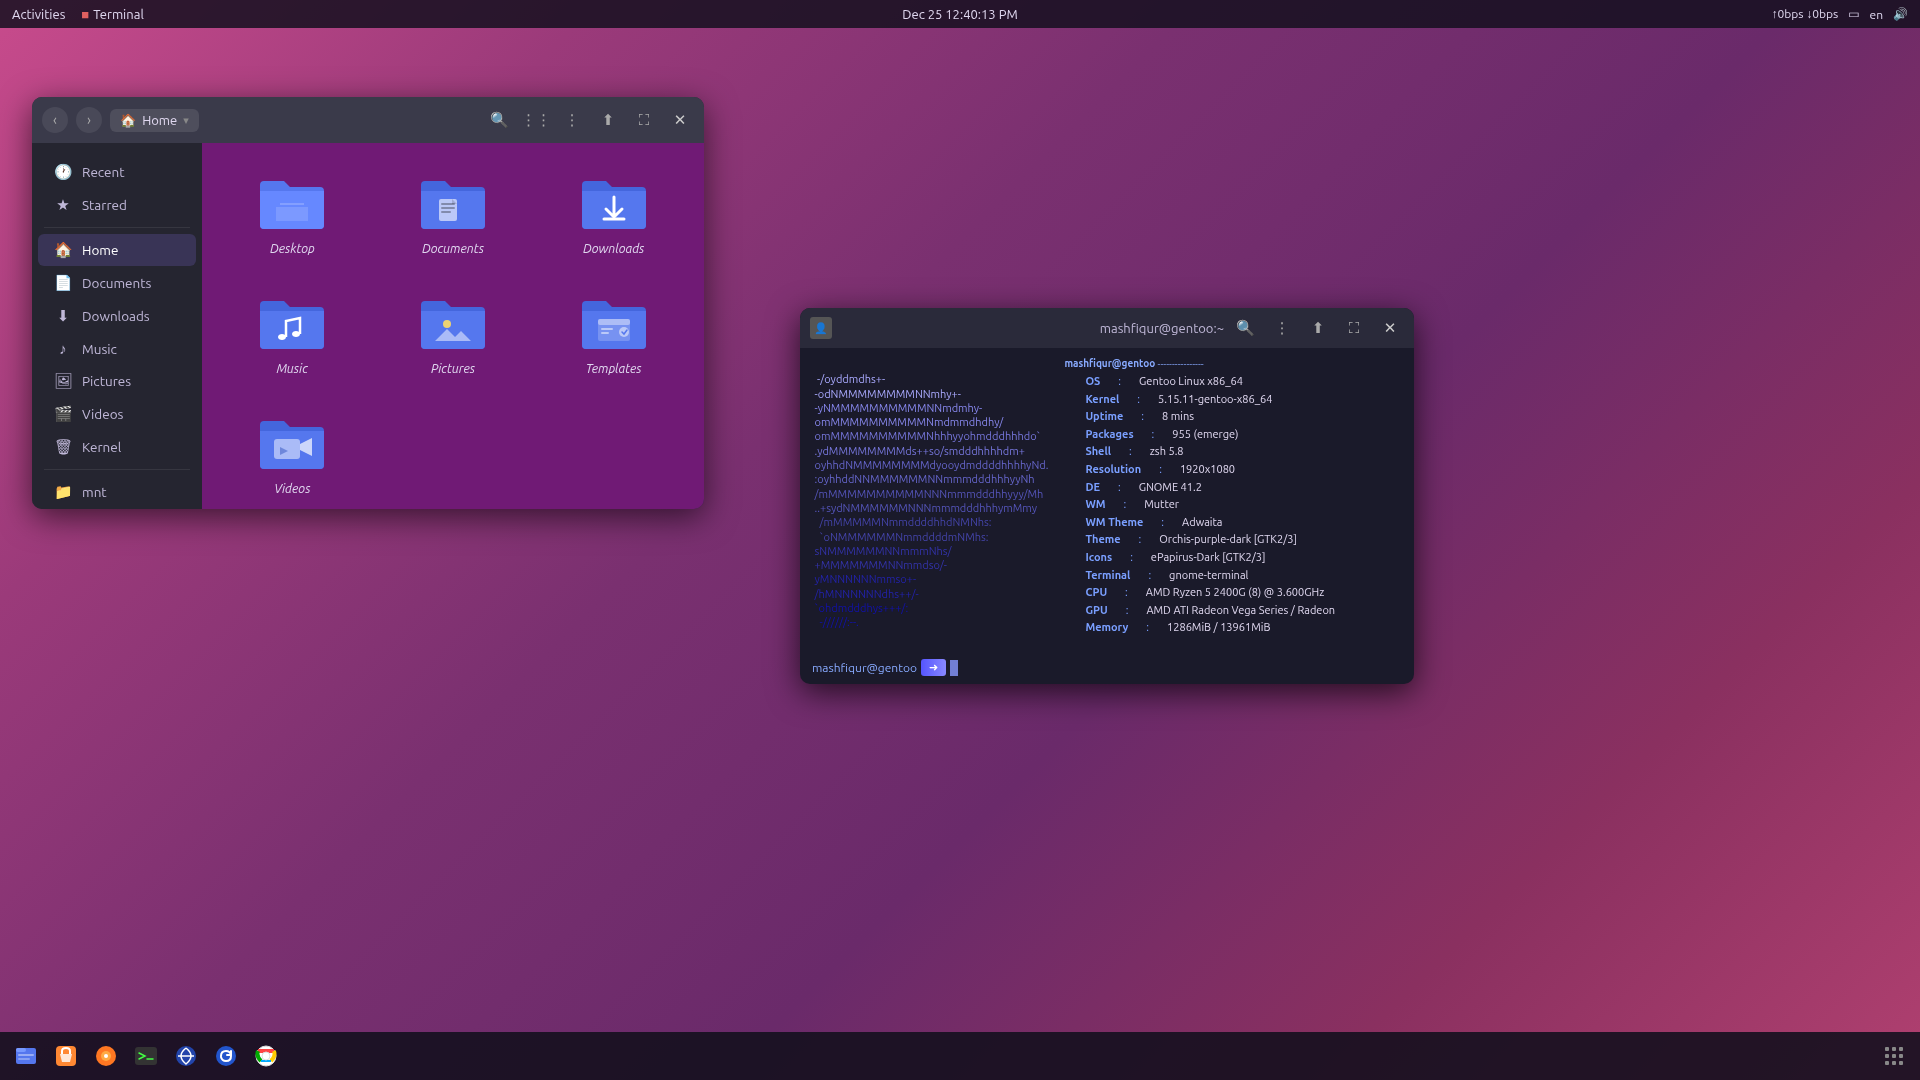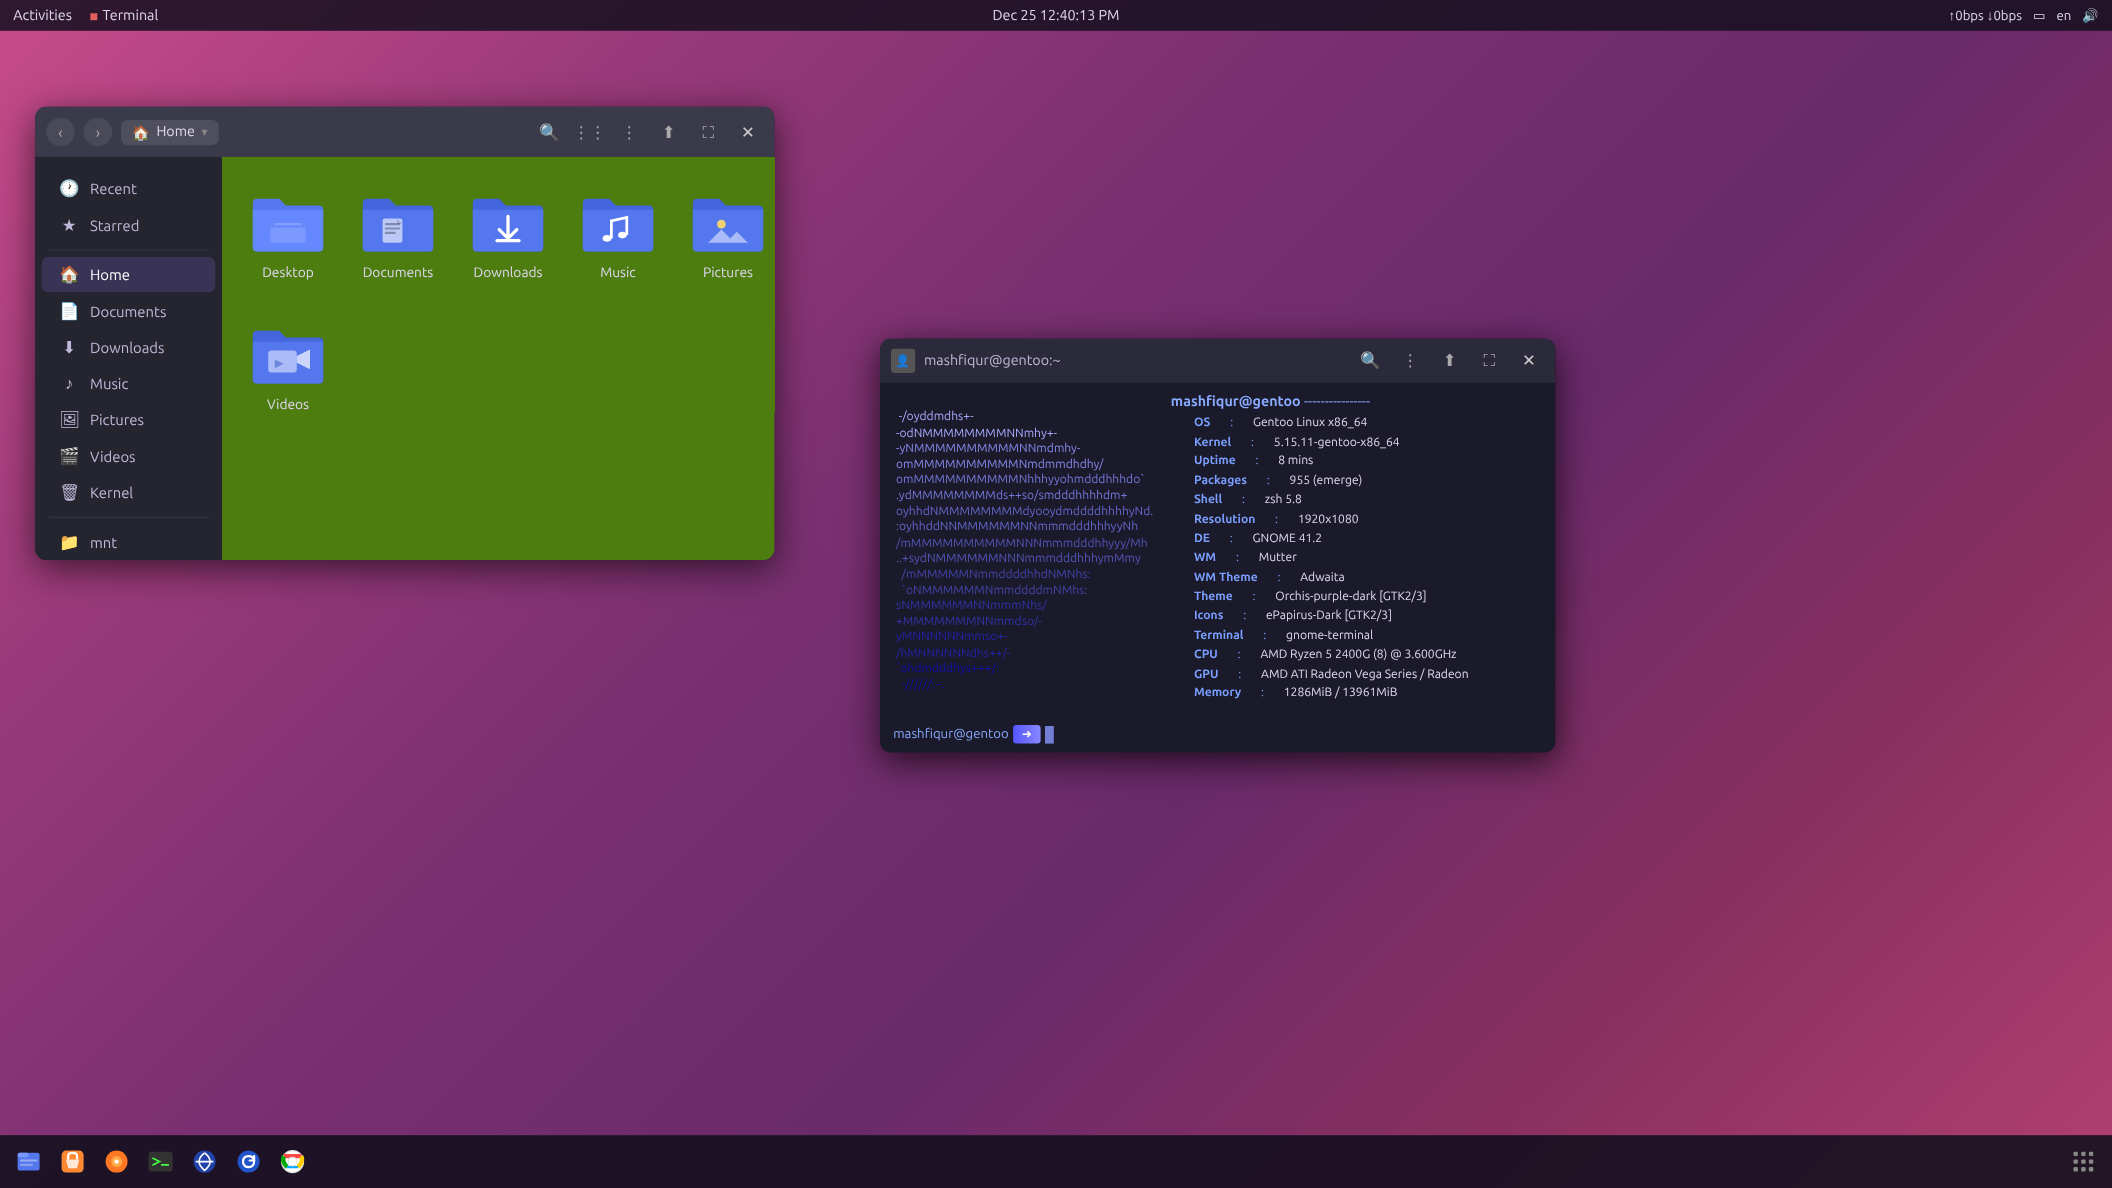--- a/index.html
+++ b/index.html
@@ -116,27 +116,28 @@
     .sidebar-separator {
       border: none;
       border-top: 1px solid rgba(255,255,255,0.08);
       margin: 6px 12px;
     }
     .sidebar-item.home-item .s-icon { color: #7a8fff; }
 
     
     .main-content {
       flex: 1;
-      background: #4d7c0f;
+      background: #701a75;
       padding: 16px;
       overflow-y: auto;
       display: grid;
-      grid-template-columns: repeat(6, 1fr);
+      grid-template-columns: repeat(3, 1fr);
       gap: 12px;
       align-content: start;
+      font-style: italic;
     }
     .folder-item {
       display: flex;
       flex-direction: column;
       align-items: center;
       gap: 6px;
       padding: 12px 8px;
       border-radius: 8px;
       cursor: pointer;
     }
@@ -174,21 +175,21 @@
     }
     .terminal-avatar {
       width: 22px; height: 22px;
       background: #555;
       border-radius: 3px;
       display: flex; align-items: center; justify-content: center;
       font-size: 11px; color: #ccc;
     }
     .terminal-title {
       flex: 1;
-      text-align: left;
+      text-align: right;
       color: #c0b8d8;
       font-size: 13px;
     }
     .terminal-body {
       flex: 1;
       padding: 10px 12px;
       overflow: hidden;
       display: flex;
       gap: 16px;
     }
@@ -449,21 +450,21 @@
 <span style="color:#4444aa">   /mMMMMMNmmddddhhdNMNhs:</span>
 <span style="color:#4444aa">   `oNMMMMMMNmmddddmNMhs:</span>
 <span style="color:#3333aa"> sNMMMMMMNNmmmNhs/</span>
 <span style="color:#3333aa"> +MMMMMMMNNmmdso/-</span>
 <span style="color:#2222aa"> yMNNNNNNmmso+-</span>
 <span style="color:#2222aa"> /hMNNNNNNdhs++/-</span>
 <span style="color:#1111aa"> `ohdmdddhys+++/:</span>
 <span style="color:#1111aa">   -//////:--.</span>
     </div>
     <div style="flex:1; overflow:hidden;">
-      <div style="color:#88aaff; font-size:13px; margin-bottom:4px;">
+      <div style="color:#88aaff; font-size:10px; margin-bottom:4px;">
         <span style="color:#88aaff; font-weight:bold;">mashfiqur@gentoo</span>
         <span style="color:#88aaff;"> ----------------</span>
       </div>
       <div class="neofetch-info">
         <div class="info-line">
             <span class="info-key">OS</span>
             <span class="info-sep">: </span>
             <span class="info-val">Gentoo Linux x86_64</span>
           </div>
         <div class="info-line">

